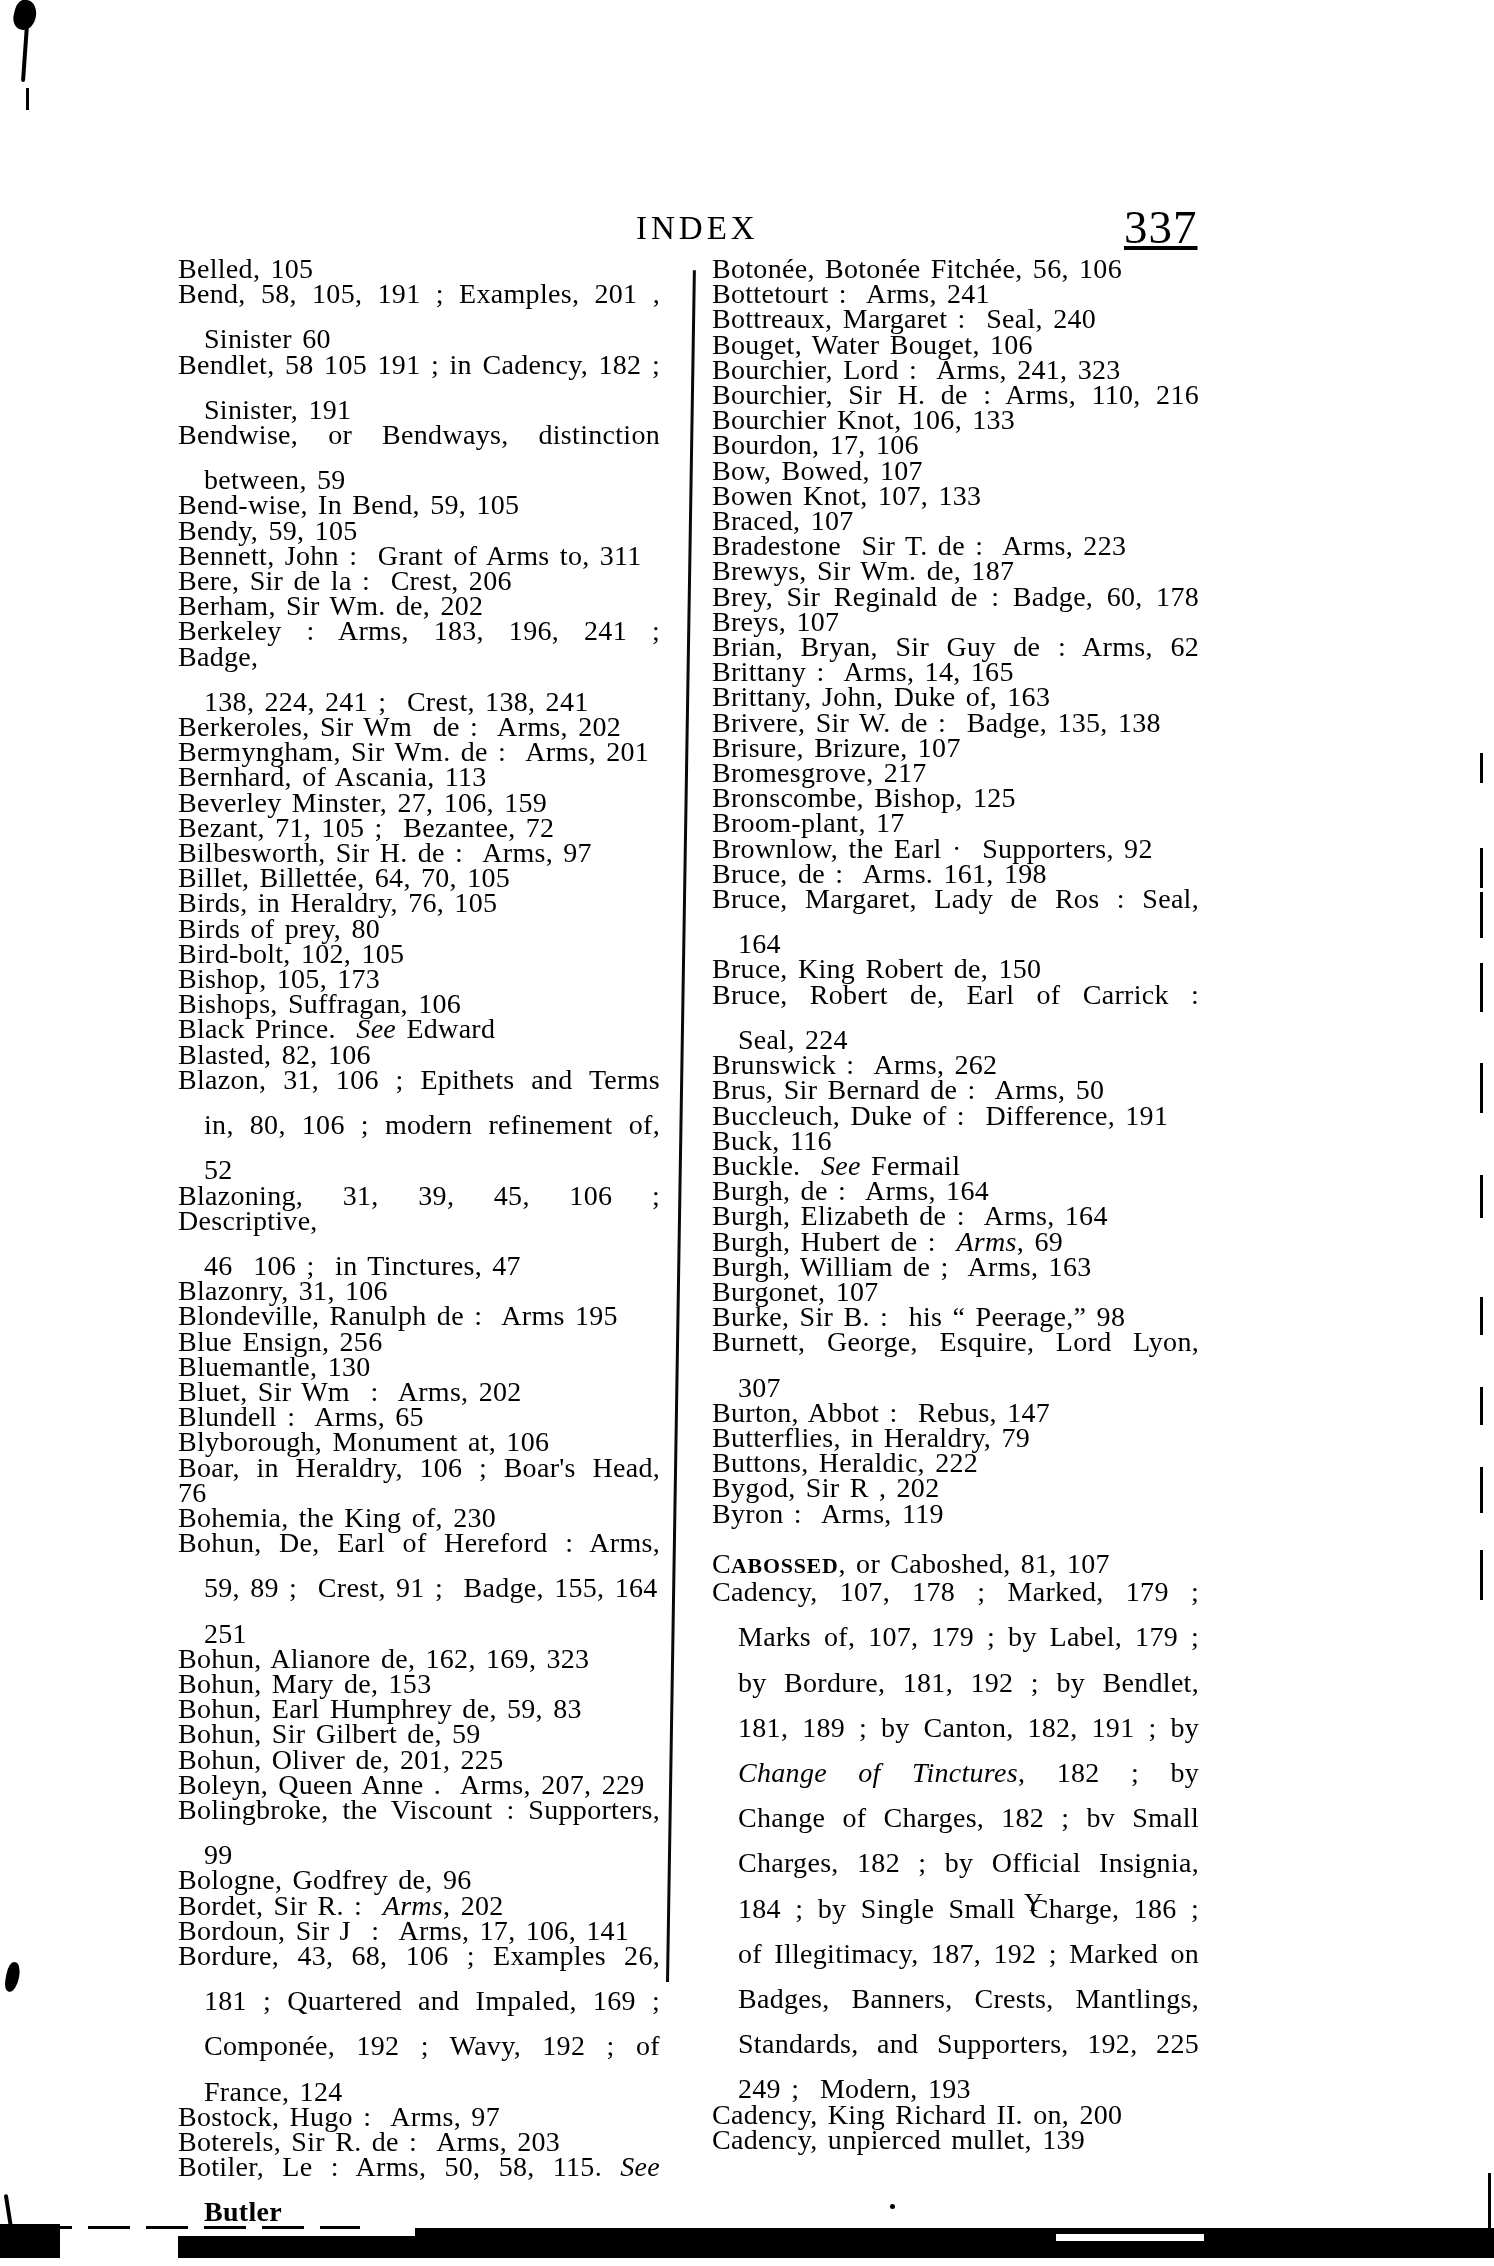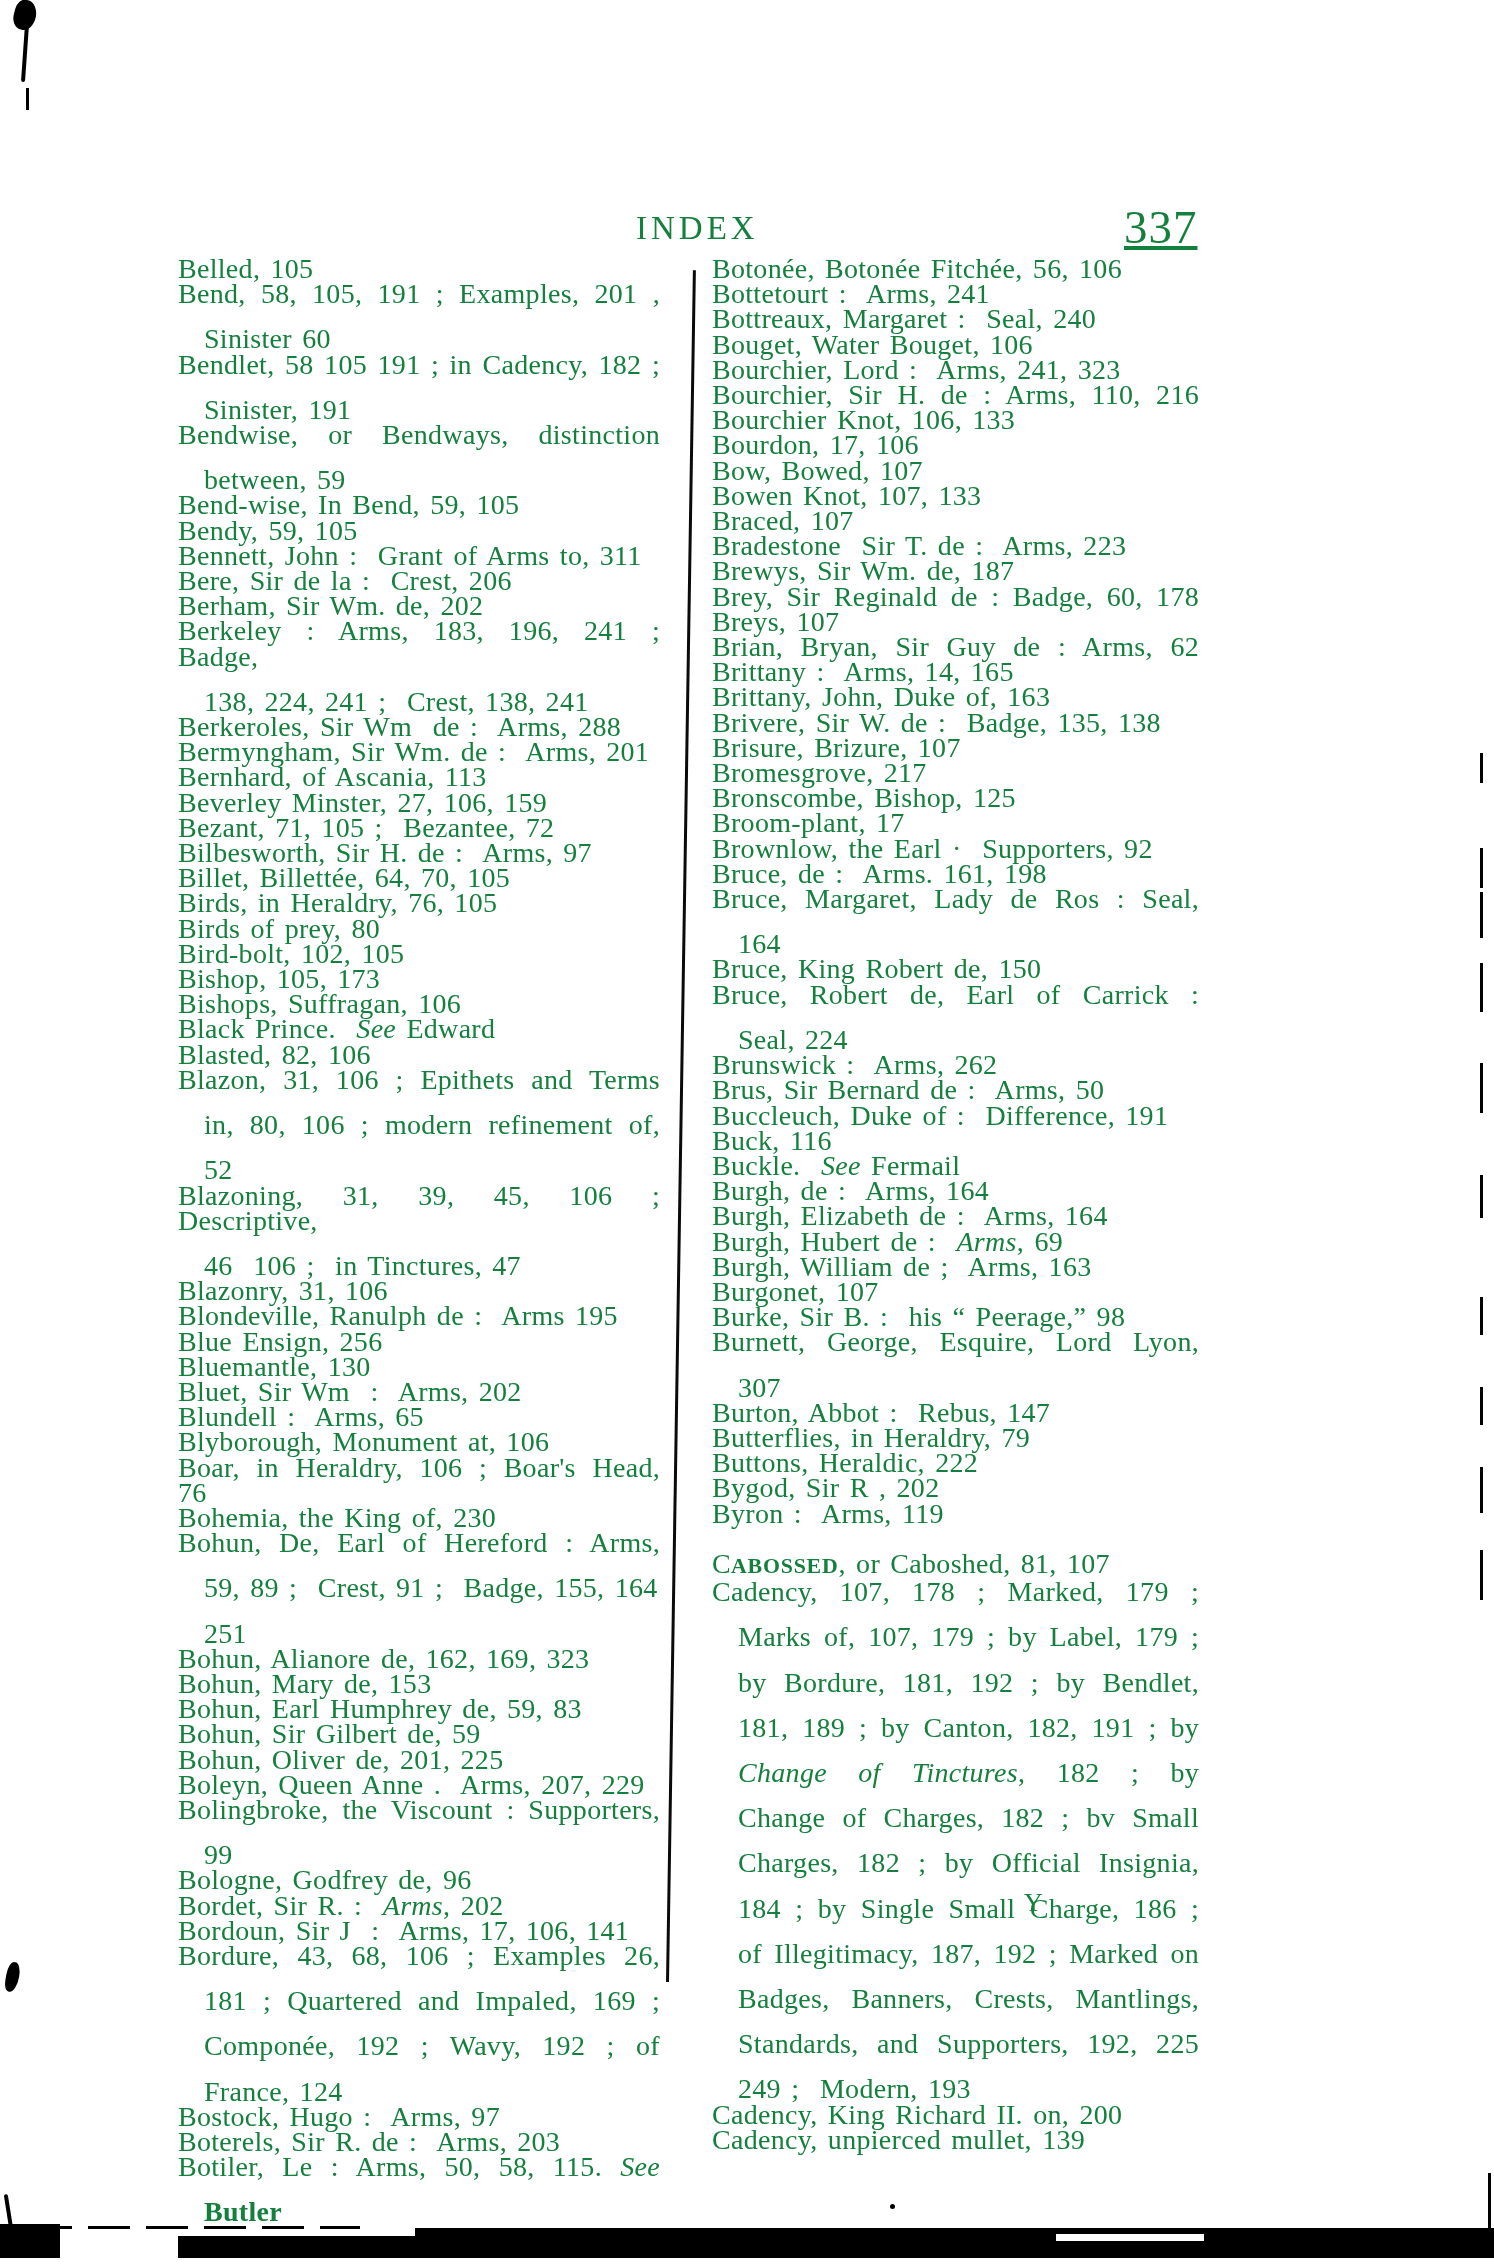--- a/index.html
+++ b/index.html
@@ -1,21 +1,21 @@
 <!DOCTYPE html>
 <html><head>
 <meta charset="utf-8">
 <style>
   html,body{margin:0;padding:0;background:#888;}
   .page{
     position:relative;
     width:1494px;height:2266px;
     background:#ffffff;
     font-family:"Liberation Serif","DejaVu Serif",serif;
-    color:#15803d;
+    color:#000000;
     overflow:hidden;
   }
   .title{
     position:absolute;left:636px;top:210px;
     font-size:33px;letter-spacing:4px;font-weight:400;
   }
   .pagenum{
     position:absolute;left:1124px;top:200px;
     font-size:47px;letter-spacing:1px;text-decoration:underline;
   }
@@ -58,21 +58,21 @@
       <div class="line ind"><span>Sinister, 191</span></div>
       <div class="line just"><span>Bendwise, or Bendways, distinction</span></div>
       <div class="line ind"><span>between, 59</span></div>
       <div class="line"><span>Bend-wise, In Bend, 59, 105</span></div>
       <div class="line"><span>Bendy, 59, 105</span></div>
       <div class="line"><span>Bennett, John :  Grant of Arms to, 311</span></div>
       <div class="line"><span>Bere, Sir de la :  Crest, 206</span></div>
       <div class="line"><span>Berham, Sir Wm. de, 202</span></div>
       <div class="line just"><span>Berkeley :  Arms, 183, 196, 241 ;  Badge,</span></div>
       <div class="line ind"><span>138, 224, 241 ;  Crest, 138, 241</span></div>
-      <div class="line"><span>Berkeroles, Sir Wm  de :  Arms, 288</span></div>
+      <div class="line"><span>Berkeroles, Sir Wm  de :  Arms, 202</span></div>
       <div class="line"><span>Bermyngham, Sir Wm. de :  Arms, 201</span></div>
       <div class="line"><span>Bernhard, of Ascania, 113</span></div>
       <div class="line"><span>Beverley Minster, 27, 106, 159</span></div>
       <div class="line"><span>Bezant, 71, 105 ;  Bezantee, 72</span></div>
       <div class="line"><span>Bilbesworth, Sir H. de :  Arms, 97</span></div>
       <div class="line"><span>Billet, Billettée, 64, 70, 105</span></div>
       <div class="line"><span>Birds, in Heraldry, 76, 105</span></div>
       <div class="line"><span>Birds of prey, 80</span></div>
       <div class="line"><span>Bird-bolt, 102, 105</span></div>
       <div class="line"><span>Bishop, 105, 173</span></div>

